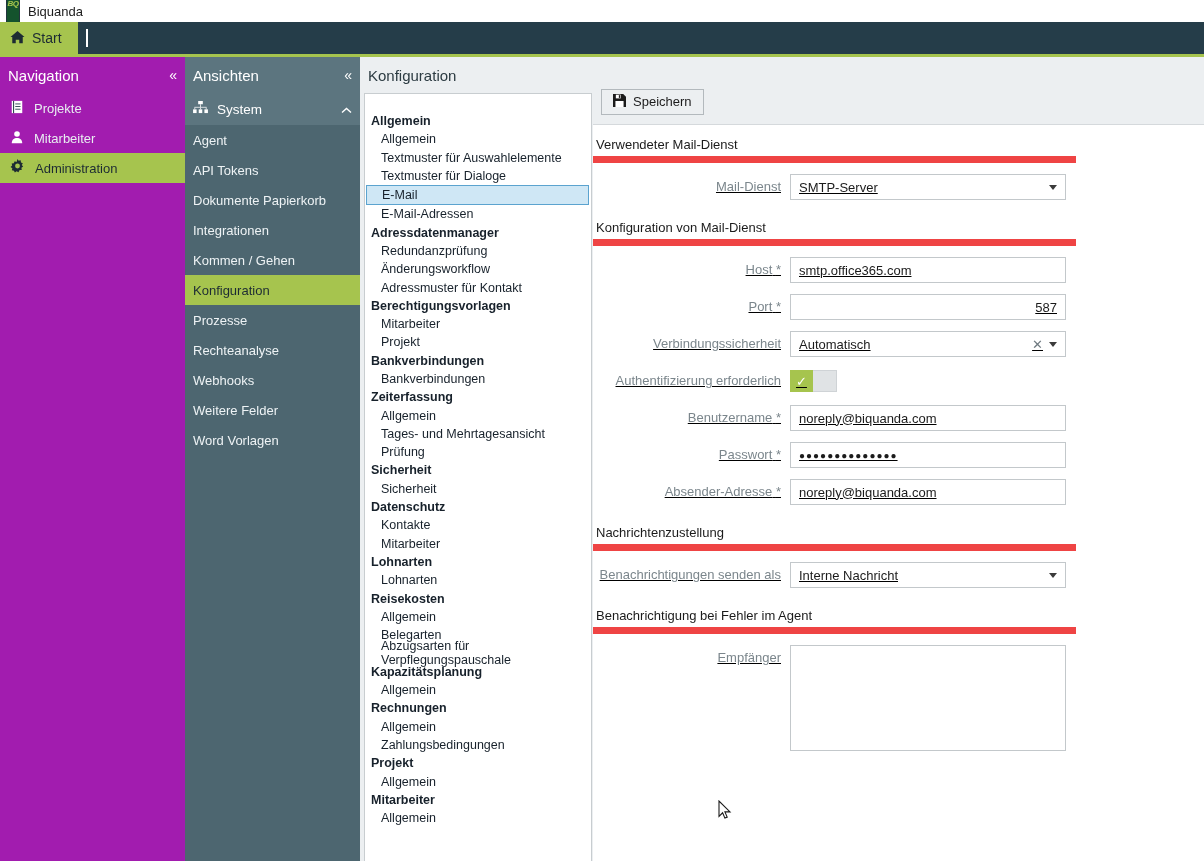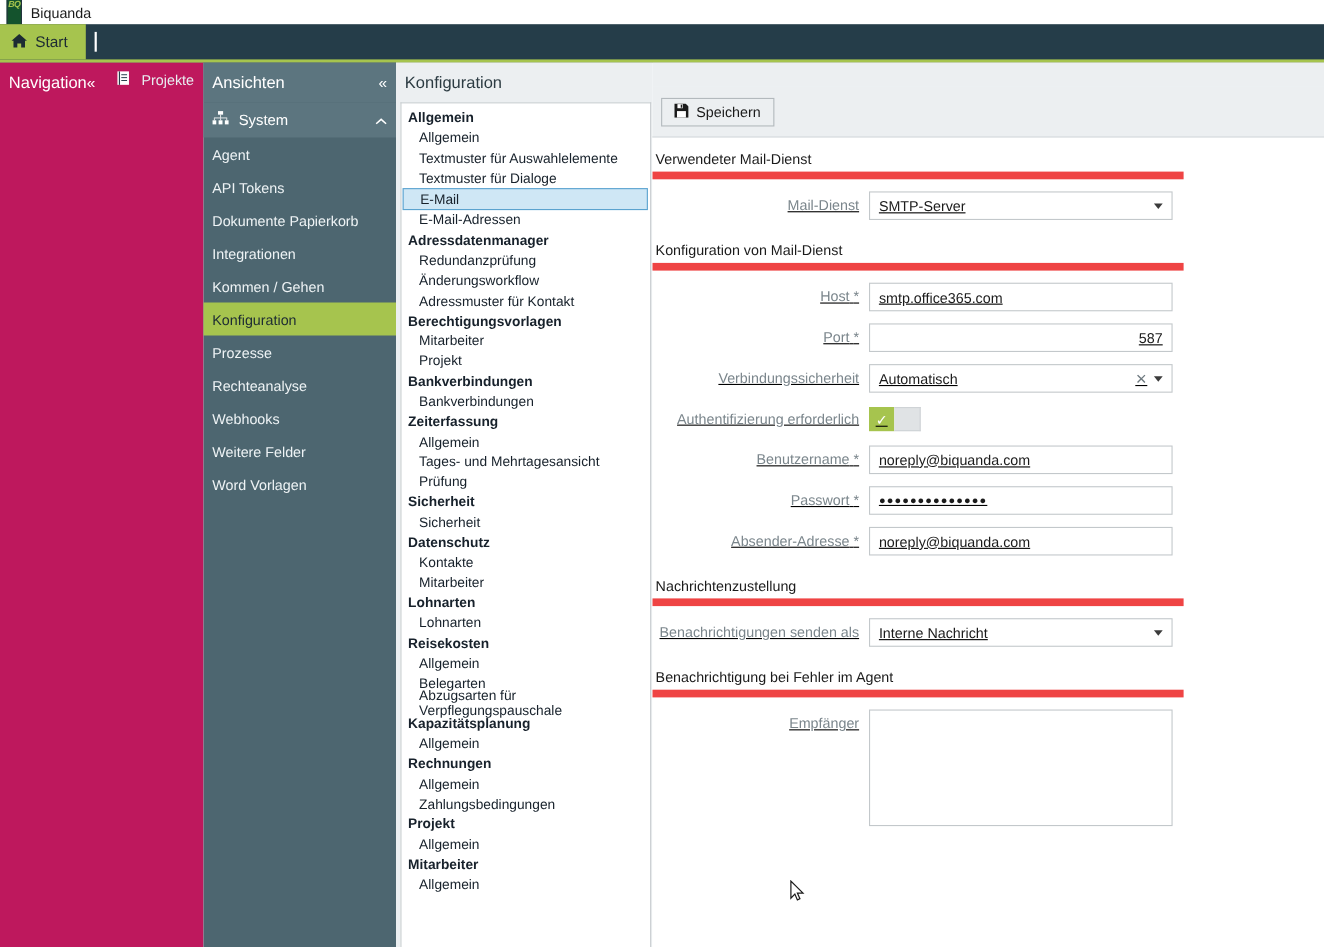--- a/index.html
+++ b/index.html
@@ -34,22 +34,22 @@
     background: #a6c44e; color: #1d2b33; display: flex; align-items: center;
     padding: 0 16px 0 10px; font-size: 14px; gap: 7px;
   }
   .tab-sep { width: 2px; background: #ffffff; margin: 7px 0 7px 8px; }
 
   
   .body { flex: 1; display: flex; min-height: 0; }
 
   
   .nav {
-    width: 185px; background: #be185d; flex: 0 0 185px;
-    display: flex; flex-direction: row;
+    width: 185px; background: #a21caf; flex: 0 0 185px;
+    display: flex; flex-direction: column;
   }
   .panel-head {
     height: 36px; display: flex; align-items: center;
     padding: 0 10px 0 8px; color: #ffffff; font-size: 15px;
   }
   .panel-head .ph-title { flex: 1; }
   .chev { font-size: 14px; color: #ffffff; letter-spacing: -2px; }
   .nav-item {
     height: 30px; display: flex; align-items: center; gap: 10px;
     padding: 0 10px; color: #e8eef1; font-size: 13px;
@@ -75,21 +75,21 @@
   .view-item.active { background: #a6c44e; color: #1d2b33; }
 
   
   .treecol {
     width: 233px; flex: 0 0 233px; background: #eceff1;
     display: flex; flex-direction: column;
   }
   .treecol .panel-head { color: #2c3b42; font-size: 15px; background: #eceff1; }
   .tree {
     flex: 1; background: #ffffff; border: 1px solid #c8cdd0; border-bottom: none;
-    margin: 0 1px 0 4px; overflow: hidden; padding-top: 4px;
+    margin: 0 1px 0 4px; overflow: hidden; padding-top: 18px;
   }
   .tree-node { height: 18.3px; display: flex; align-items: center; font-size: 12.5px; color: #17212b; }
   .tree-node.grp { font-weight: bold; padding-left: 6px; }
   .tree-node.leaf { padding-left: 16px; }
   .tree-node.sel {
     background: #cfe7f5; border: 1px solid #5ba3cf; height: 20px;
     margin-right: 2px; margin-left: 1px; padding-left: 15px;
   }
 
   

